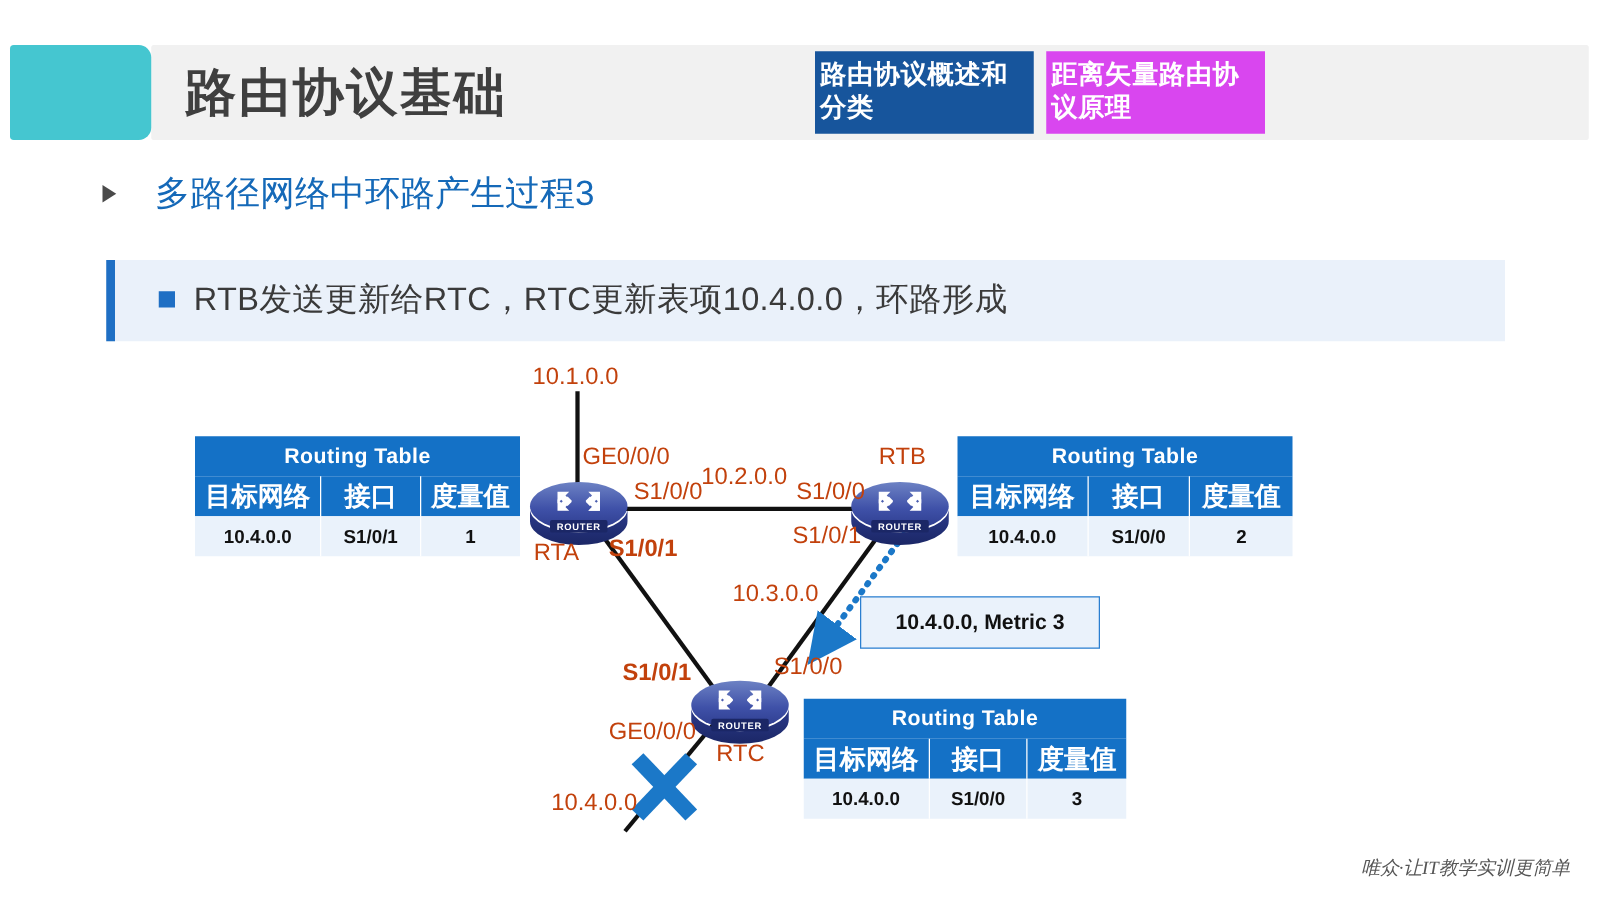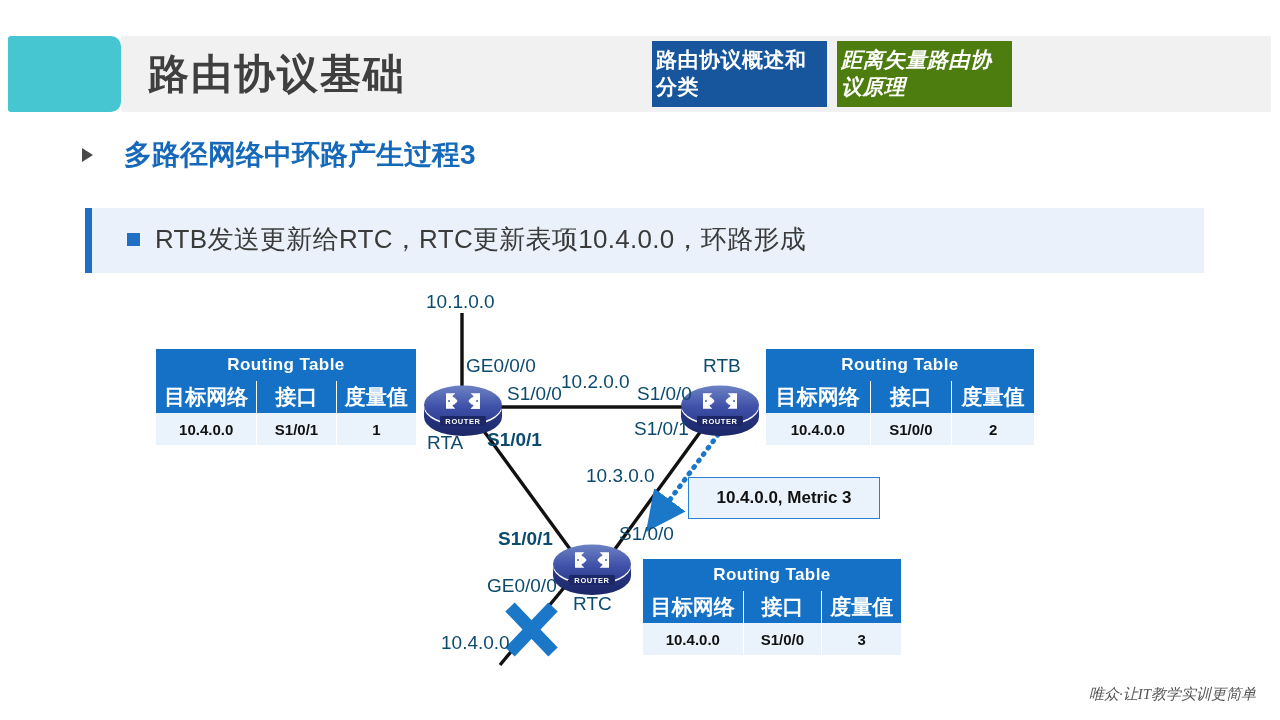--- a/index.html
+++ b/index.html
@@ -72,38 +72,38 @@
     text-align: left;
     color: #ffffff;
     font-size: 21px;
     font-weight: bold;
     line-height: 1.28;
     letter-spacing: 0.5px;
     box-sizing: border-box;
     padding: 0 4px;
   }
   .tab.dark  { background: #17559c; }
-  .tab.light { background: #4d7c0f; font-style: italic; }
+  .tab.light { background: #d946ef; }
 
   
   .sec-arrow {
     position: absolute;
     left: 82px;
     top: 148px;
     width: 0; height: 0;
     border-left: 11px solid #4a4a4a;
     border-top: 7px solid transparent;
     border-bottom: 7px solid transparent;
   }
   .sec-title {
     position: absolute;
     left: 124px;
     top: 136px;
     font-size: 28px;
-    font-weight: bold;
+    font-weight: normal;
     color: #1569b8;
     white-space: nowrap;
   }
 
   
   .band {
     position: absolute;
     left: 85px;
     top: 208px;
     width: 1119px;
@@ -192,21 +192,21 @@
     position: absolute;
     left: 0;
     top: 0;
     width: 1280px;
     height: 720px;
     pointer-events: none;
   }
   .tlabel {
     position: absolute;
     font-size: 19px;
-    color: #0c4a6e;
+    color: #c2410c;
     white-space: nowrap;
   }
   .tlabel.b { font-weight: bold; }
 
   .metric-box {
     position: absolute;
     left: 688px;
     top: 477px;
     width: 192px;
     height: 42px;

